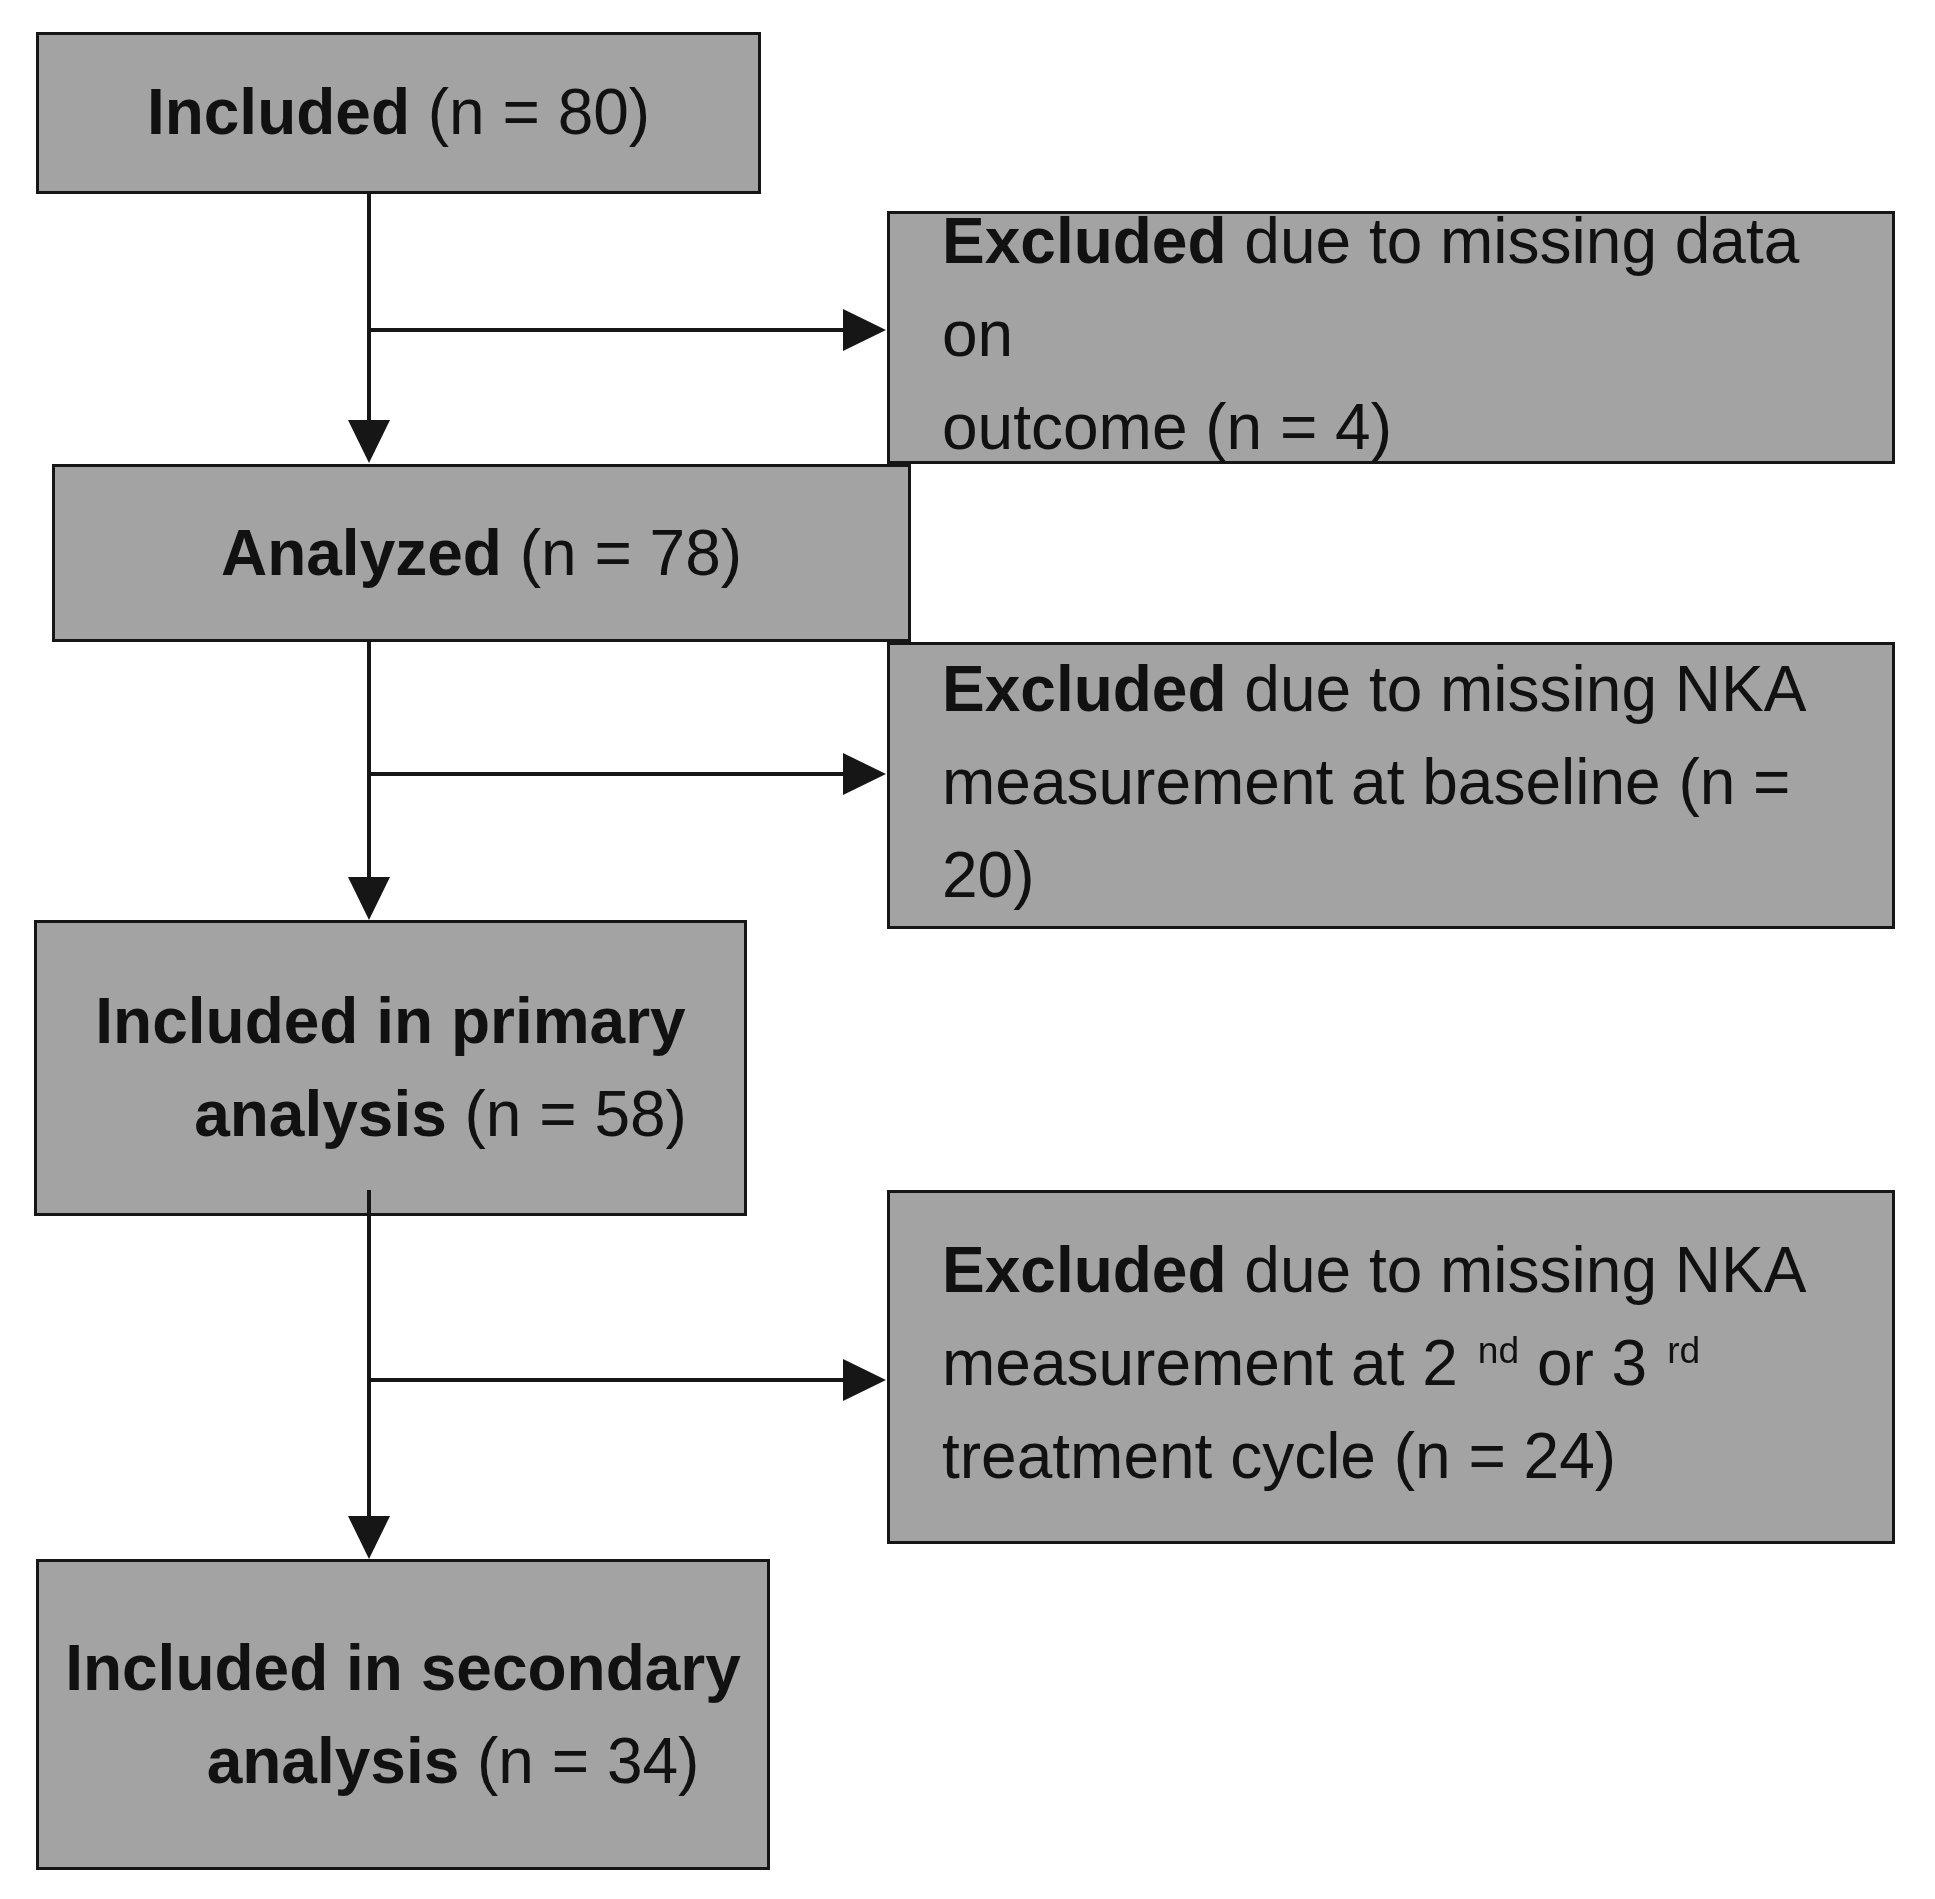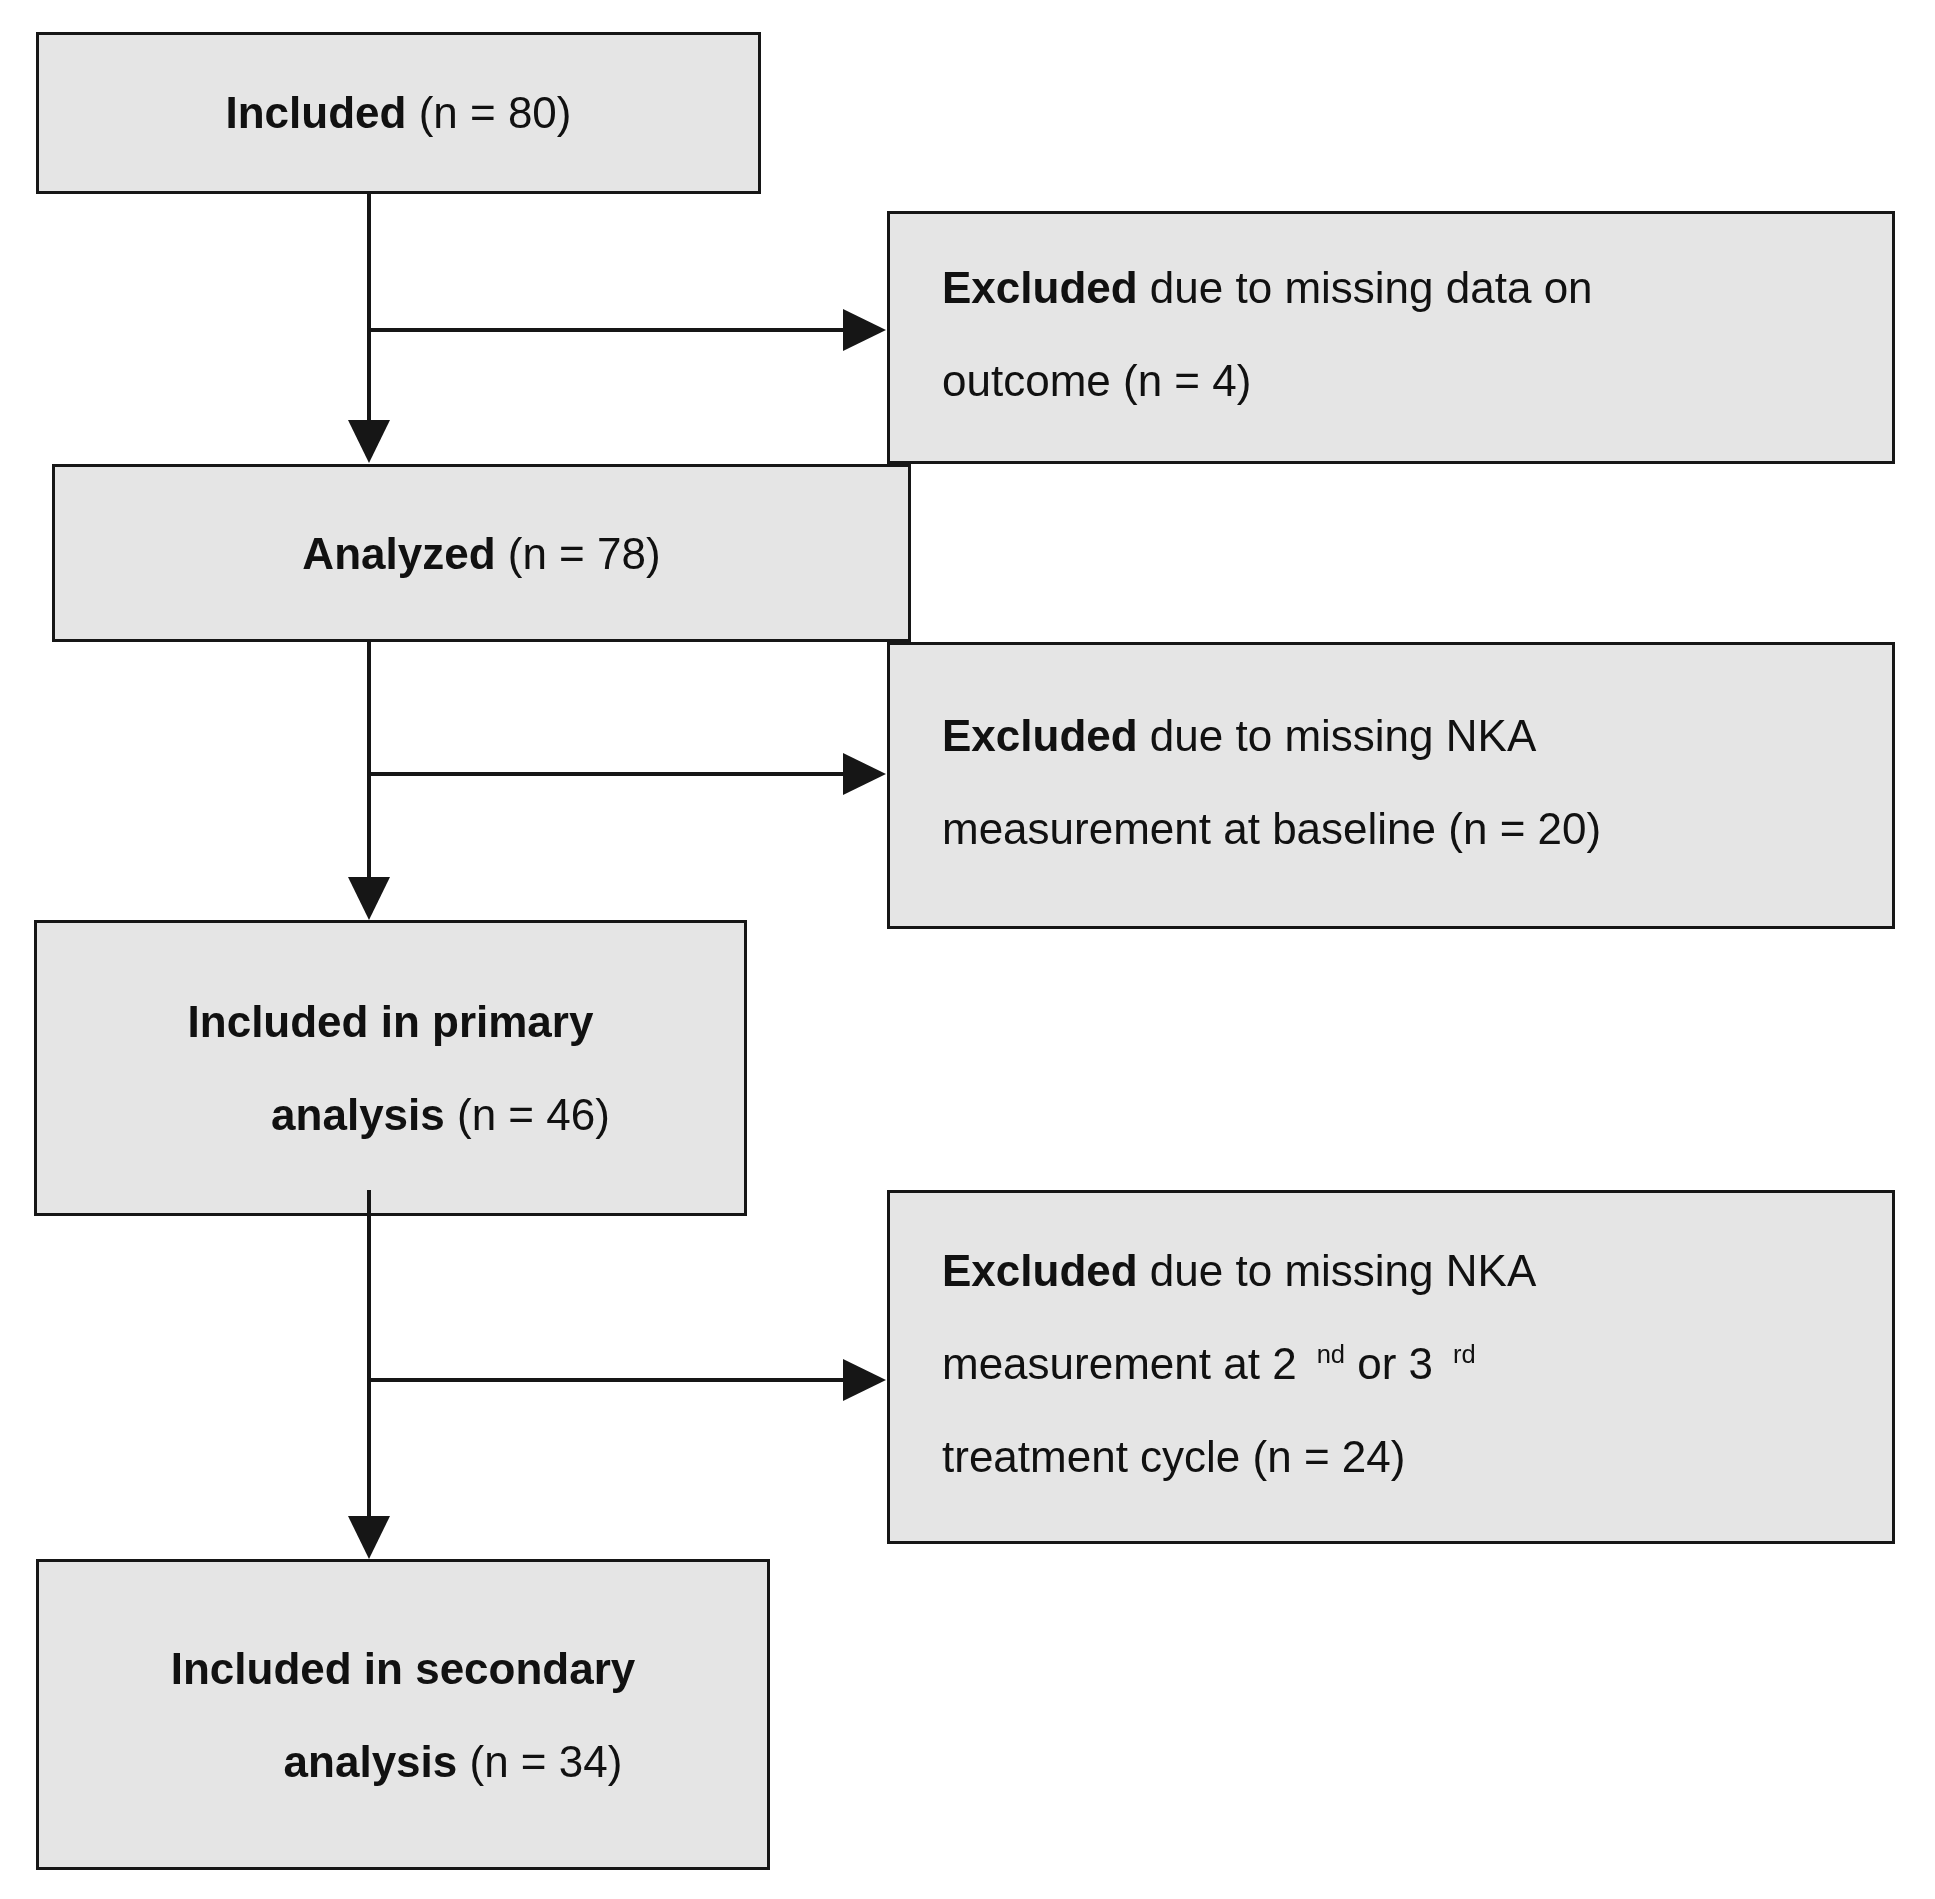--- a/index.html
+++ b/index.html
@@ -7,24 +7,24 @@
     position:relative;
     width:1935px;height:1899px;
     background:#ffffff;
     font-family:"Liberation Sans",sans-serif;
     color:#111111;
   }
   .box{
     position:absolute;
     box-sizing:border-box;
     border:3.6px solid #161616;
-    background:#e5e5e5;
+    background:#a3a3a3;
     display:flex;
     align-items:center;
-    font-size:44px;
+    font-size:64px;
     line-height:93px;
   }
   .box p{margin:0;}
   .main{justify-content:center;text-align:center;}
   .exc{justify-content:flex-start;text-align:left;padding:0 36px 7px 52px;}
   .b{font-weight:bold;}
   .line2{display:inline-block;transform:translateX(50px);}
   sup{font-size:0.58em;vertical-align:super;line-height:0;margin-left:20px;}
   .vline{position:absolute;width:3.6px;background:#161616;}
   .hline{position:absolute;height:3.6px;background:#161616;}
@@ -49,21 +49,21 @@
   <div class="box main" style="left:36px;top:31.5px;width:725px;height:162px">
     <p><span class="b">Included</span><span> (n = 80)</span></p>
   </div>
 
   <div class="box main" style="left:52px;top:464px;width:859px;height:178px">
     <p><span class="b">Analyzed</span><span> (n = 78)</span></p>
   </div>
 
   <div class="box main" style="left:34px;top:920px;width:713px;height:296px">
     <p><span class="b">Included in primary</span><br>
-    <span class="line2"><span class="b">analysis</span><span> (n = 46)</span></span></p>
+    <span class="line2"><span class="b">analysis</span><span> (n = 58)</span></span></p>
   </div>
 
   <div class="box main" style="left:36px;top:1559px;width:734px;height:311px">
     <p><span class="b">Included in secondary</span><br>
     <span class="line2"><span class="b">analysis</span><span> (n = 34)</span></span></p>
   </div>
 
   <div class="box exc" style="left:887px;top:211px;width:1008px;height:253px">
     <p><span class="b">Excluded</span><span> due to missing data on</span><br>
     <span>outcome (n = 4)</span></p>

